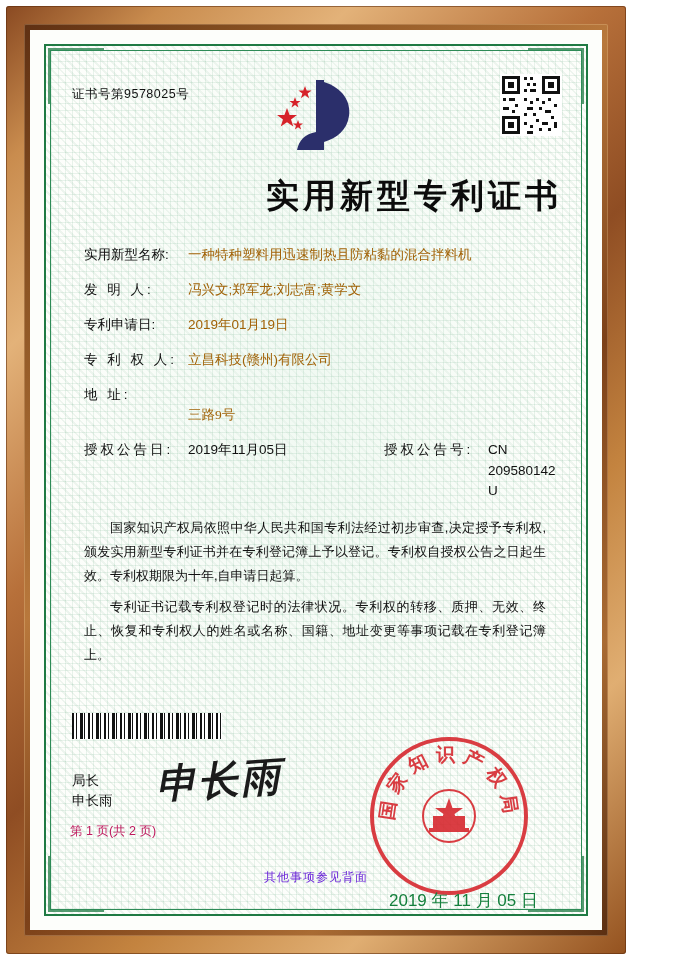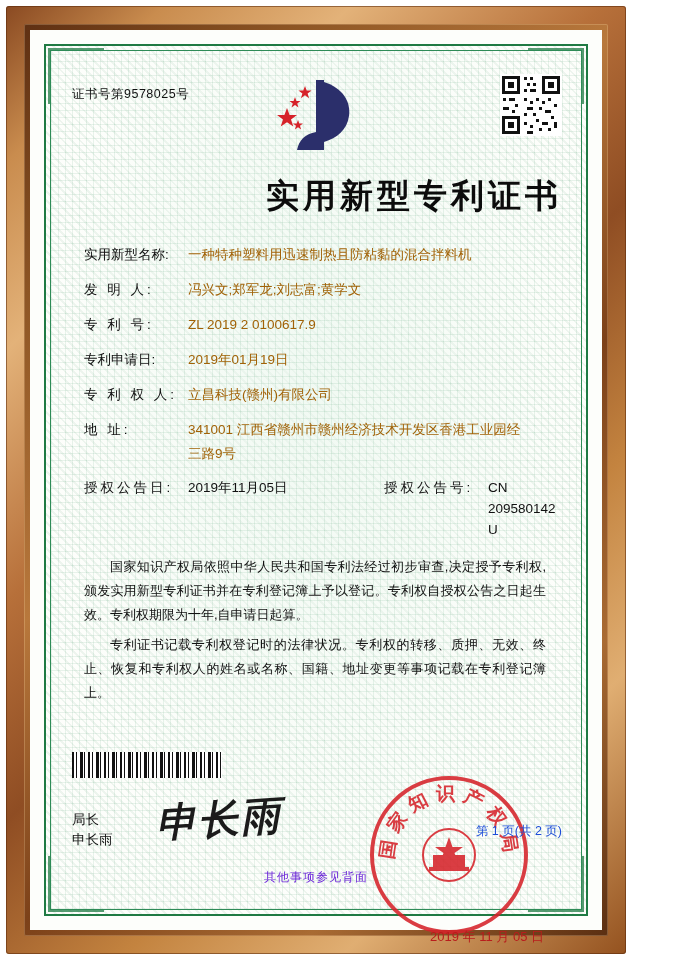--- a/index.html
+++ b/index.html
@@ -150,21 +150,22 @@
     white-space: nowrap;
     color: #111;
   }
   .field .label.tight { letter-spacing: 0px; }
   .field .value {
     flex: 1;
     color: #a16207;
   }
   .field .value .line2 {
     display: block;
-    margin-top: 3px;
+    margin-top: 20px;
+    font-family: Liberation Serif, serif;
   }
   .field-split {
     display: flex;
     align-items: flex-start;
     margin-bottom: 14px;
   }
   .field-split .half {
     display: flex;
     align-items: flex-start;
   }
@@ -253,35 +254,35 @@
     height: 60px;
   }
   .seal .seal-text {
     position: absolute;
     left: 0; top: 0;
     width: 100%;
     height: 100%;
   }
   .seal-date {
     position: absolute;
-    right: 18px;
+    right: 24px;
     top: 176px;
-    font-size: 13px;
-    color: #b91c1c;
+    font-size: 17px;
+    color: #15803d;
     white-space: nowrap;
   }
 
   .page-no {
     position: absolute;
     left: 0;
     right: 0;
     bottom: 52px;
-    text-align: right;
+    text-align: left;
     font-size: 12.5px;
-    color: #1d4ed8;
+    color: #be185d;
   }
   .footer-note {
     position: absolute;
     left: 0;
     right: 0;
     bottom: 6px;
     text-align: center;
     font-size: 12px;
     color: #6d28d9;
     letter-spacing: 1px;
@@ -379,39 +380,34 @@
         <div class="field">
           <div class="label tight">实用新型名称:</div>
           <div class="value">一种特种塑料用迅速制热且防粘黏的混合拌料机</div>
         </div>
 
         <div class="field">
           <div class="label">发 明 人:</div>
           <div class="value">冯兴文;郑军龙;刘志富;黄学文</div>
         </div>
 
-        <div class="field">
-          <div class="label">专 利 号:</div>
-          <div class="value">ZL 2019 2 0100617.9</div>
-        </div>
 
         <div class="field">
           <div class="label tight">专利申请日:</div>
           <div class="value">2019年01月19日</div>
         </div>
 
         <div class="field">
           <div class="label">专 利 权 人:</div>
           <div class="value">立昌科技(赣州)有限公司</div>
         </div>
 
         <div class="field">
           <div class="label">地 址:</div>
           <div class="value">
-            <span>341001 江西省赣州市赣州经济技术开发区香港工业园经</span>
             <span class="line2">三路9号</span>
           </div>
         </div>
 
         <div class="field-split">
           <div class="half left">
             <div class="label tight">授权公告日:</div>
             <div class="value">2019年11月05日</div>
           </div>
           <div class="half right">

